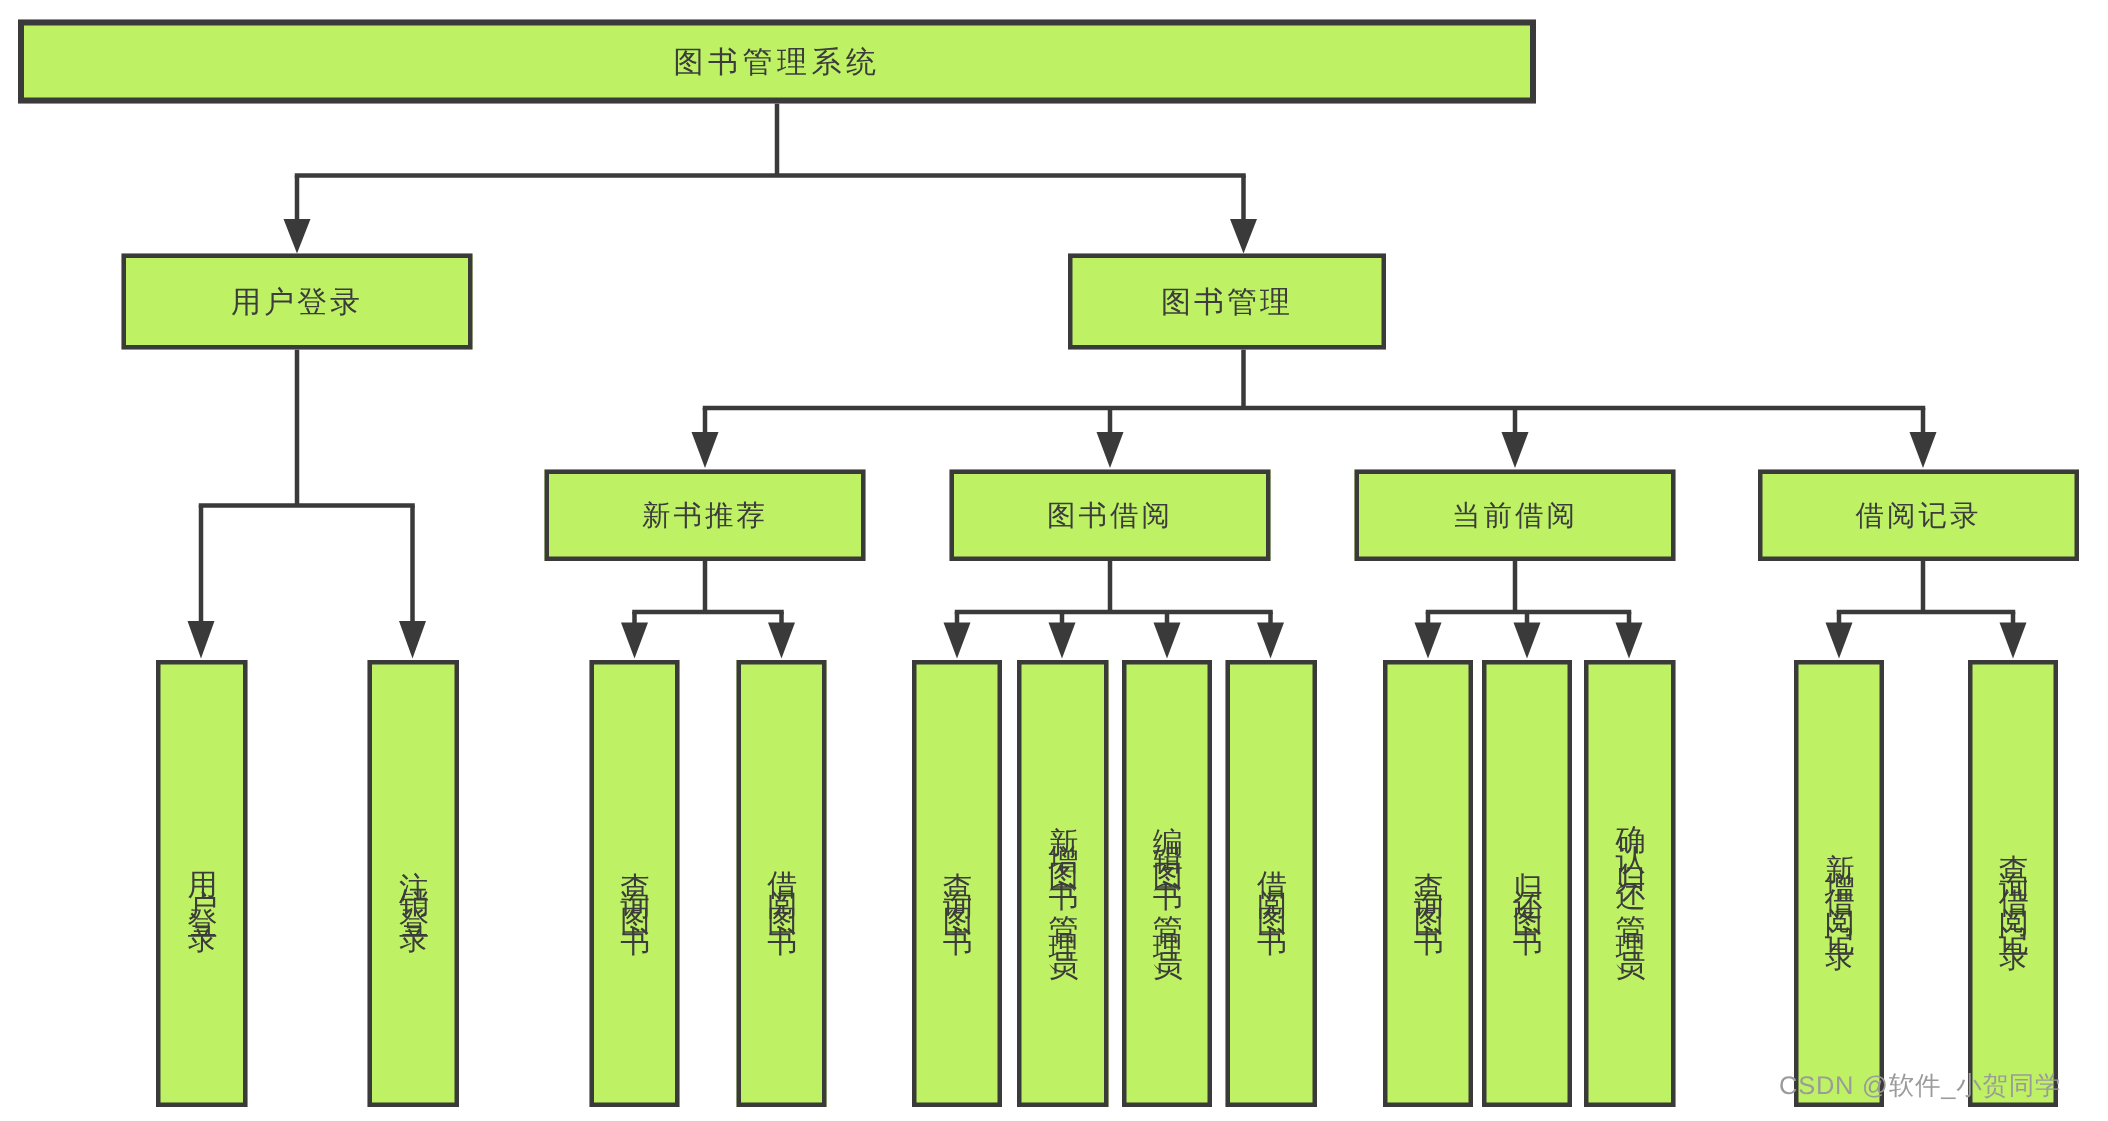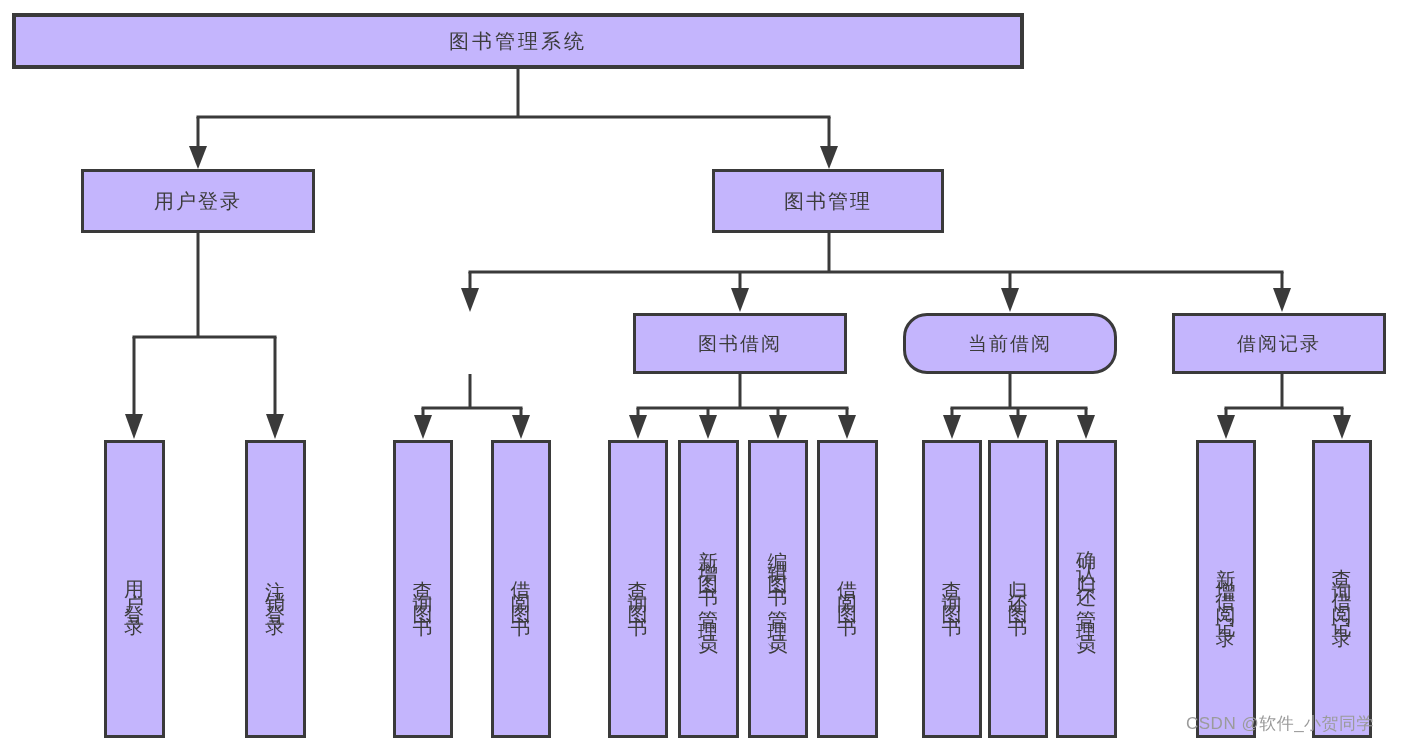--- a/index.html
+++ b/index.html
@@ -14,21 +14,21 @@
     background:var(--bg);
     font-family:"Liberation Sans","DejaVu Sans",sans-serif;
     color:var(--text);
   }
   .stage{position:absolute;left:0;top:0;width:1405px;height:747px;}
   svg.connectors{position:absolute;left:0;top:0;pointer-events:none;}
   svg.connectors line{stroke:var(--line);stroke-width:3;}
   svg.connectors polygon{fill:var(--line);stroke:none;}
   .box{
     position:absolute;box-sizing:border-box;
-    border:3px solid var(--line);background:#c4b5fd;
+    border:3px solid var(--line);background:#bef264;
     display:flex;align-items:center;justify-content:center;
   }
   .h-box{font-size:20px;letter-spacing:2px;}
   .root-box{border-width:4px;font-size:20px;letter-spacing:3px;}
   .l3-box{font-size:19px;}
   .v-box .v-text{
     writing-mode:vertical-rl;text-orientation:mixed;
     font-size:20px;line-height:1;letter-spacing:12px;
     white-space:nowrap;
   }
@@ -107,28 +107,31 @@
     <polygon points="1333,415 1351,415 1342,439"></polygon>
   </svg>
 
   <div class="box h-box root-box" style="left:12px;top:13px;width:1012px;height:56px;">
     <span>图书管理系统</span>
   </div>
 
   <div class="box h-box" style="left:81px;top:169px;width:234px;height:64px;">
     <span>用户登录</span>
   </div>
-  <div class="box h-box" style="left:712px;top:169px;width:232px;height:64px;">
+  <div class="box h-box" style="left:712px;top:169px;width:212px;height:64px;">
     <span>图书管理</span>
   </div>
 
+  <div class="box h-box l3-box" style="left:363px;top:313px;width:214px;height:61px;">
+    <span>新书推荐</span>
+  </div>
   <div class="box h-box l3-box" style="left:633px;top:313px;width:214px;height:61px;justify-content:center;">
     <span>图书借阅</span>
   </div>
-  <div class="box h-box l3-box" style="left:903px;top:313px;width:214px;height:61px;border-radius:24px;">
+  <div class="box h-box l3-box" style="left:903px;top:313px;width:214px;height:61px;">
     <span>当前借阅</span>
   </div>
   <div class="box h-box l3-box" style="left:1172px;top:313px;width:214px;height:61px;">
     <span>借阅记录</span>
   </div>
 
   <div class="box v-box" style="left:104px;top:440px;width:61px;height:298px;">
     <span class="v-text">用户登录</span>
   </div>
   <div class="box v-box" style="left:245px;top:440px;width:61px;height:298px;">

